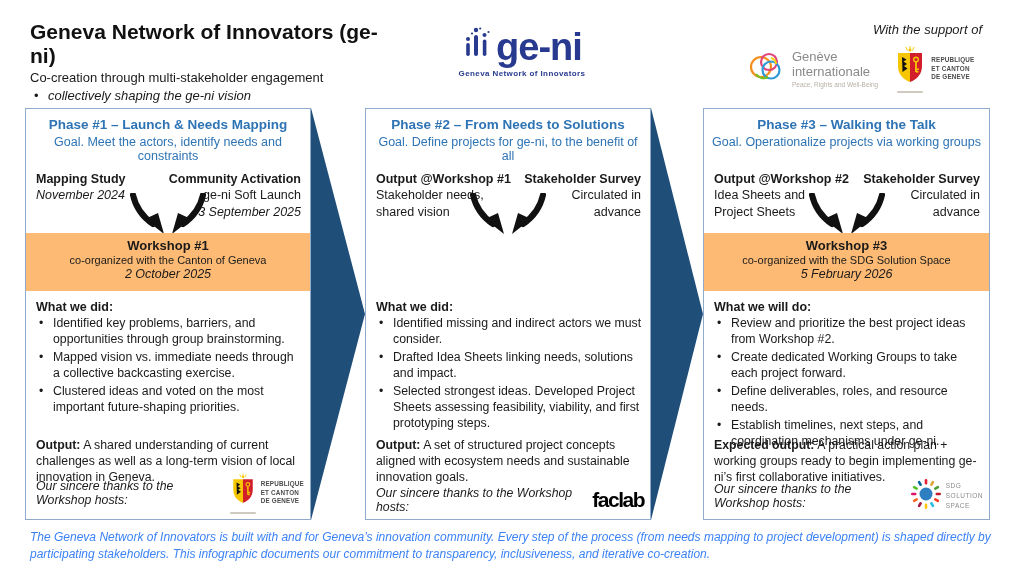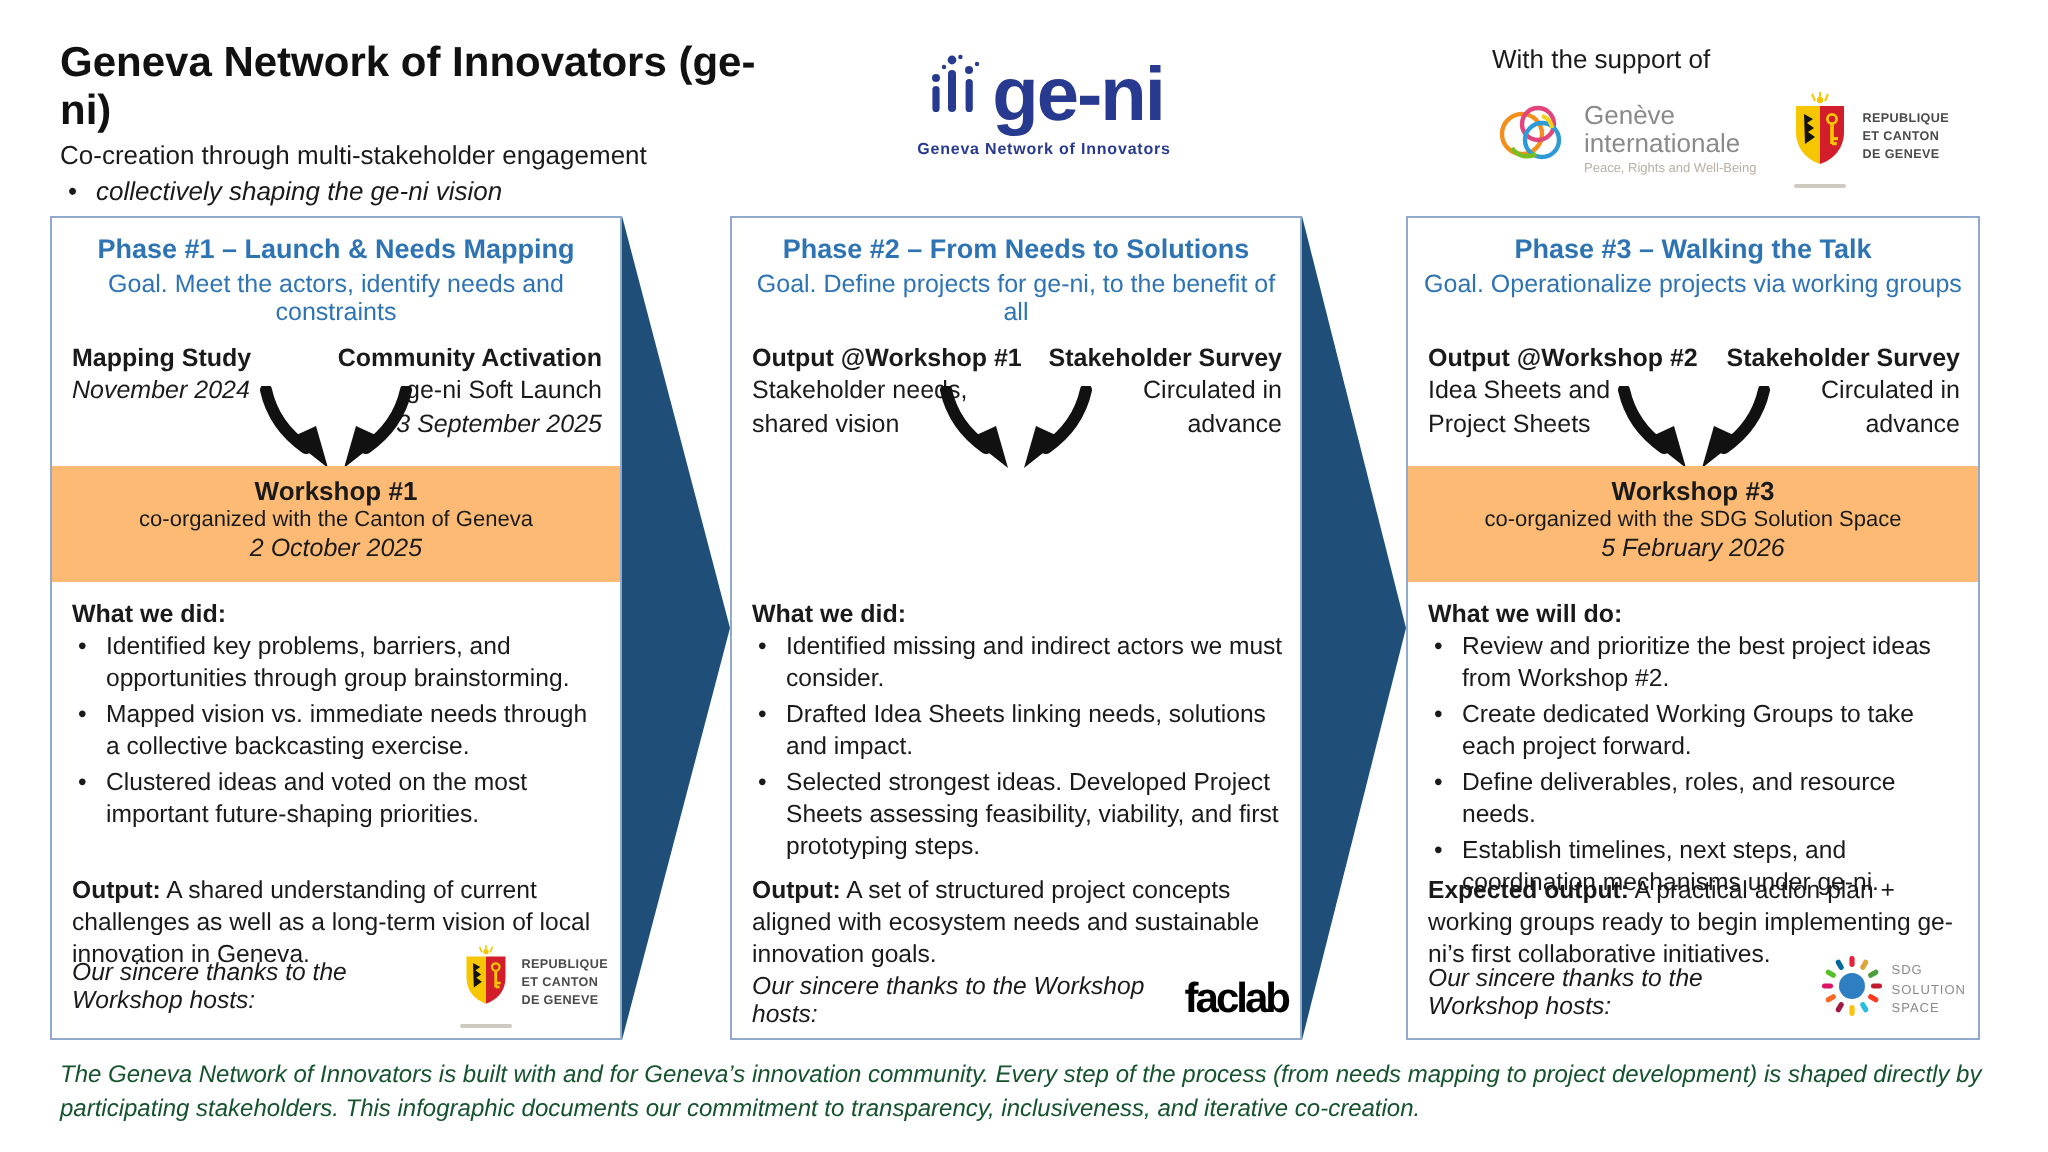--- a/index.html
+++ b/index.html
@@ -14,21 +14,21 @@
   .hdr-bullets { list-style:none; margin-top:2px; }
   .hdr-bullets li { font-size:13px; font-style:italic; padding-left:18px; position:relative; line-height:1.35; }
   .hdr-bullets li::before { content:"•"; position:absolute; left:4px; font-style:normal; }
 
   .logo-center { position:absolute; left:432px; top:26px; width:180px; text-align:center; }
   .logo-row { display:flex; align-items:flex-end; justify-content:center; }
   .logo-word { font-size:38px; font-weight:bold; color:#283A8F; letter-spacing:-1px; line-height:1; }
   .logo-tag { font-size:8px; font-weight:bold; color:#283A8F; letter-spacing:0.4px; margin-top:3px; }
 
   .support { position:absolute; right:28px; top:22px; width:250px; }
-  .support-label { font-size:13px; padding-right:14px; }
+  .support-label { font-size:13px; font-style:italic; text-align:right; padding-right:14px; }
   .support-logos { display:flex; align-items:center; justify-content:flex-start; gap:16px; margin-top:8px; }
   .gi { display:flex; align-items:center; gap:6px; }
   .gi-name { font-size:13px; color:#8a8a8a; line-height:1.1; }
   .gi-tag { font-size:6.5px; color:#b9b0a6; margin-top:2px; }
   .crest-block { display:flex; align-items:center; gap:5px; }
   .crest-text { font-size:6.3px; color:#4a4a4a; font-weight:bold; letter-spacing:0.2px; line-height:1.4; }
   .crest-col { display:flex; flex-direction:column; align-items:center; }
   .crest-motto { width:26px; height:2px; background:#cfcab f; background:#cfcabf; margin-top:2px; border-radius:1px; }
 
   
@@ -66,21 +66,21 @@
   .output { position:absolute; top:328px; left:10px; right:8px; font-size:12.3px; line-height:1.32; }
   .output .b { font-weight:bold; }
 
   .thanks { position:absolute; bottom:5px; left:10px; right:6px; display:flex; align-items:center; justify-content:space-between; }
   .thanks-text { font-size:12.3px; font-style:italic; }
   .faclab { font-size:21px; font-weight:bold; letter-spacing:-1.5px; color:#000; }
   .sdg-block { display:flex; align-items:center; gap:4px; }
   .sdg-text { font-size:6.5px; color:#8a8a8a; letter-spacing:0.5px; line-height:1.5; }
 
   
-  .footer { position:absolute; left:30px; top:529px; width:965px; font-size:12px; font-style:italic; line-height:1.42; color:#14532d; }
+  .footer { position:absolute; left:30px; top:529px; width:965px; font-size:12px; font-style:italic; line-height:1.42; color:#3b82f6; }
 </style>
 </head>
 <body>
 
 <div class="page">
 
   <div class="hdr-left">
     <div class="hdr-title">Geneva Network of Innovators (ge-ni)</div>
     <div class="hdr-sub">Co-creation through multi-stakeholder engagement</div>
     <ul class="hdr-bullets">

